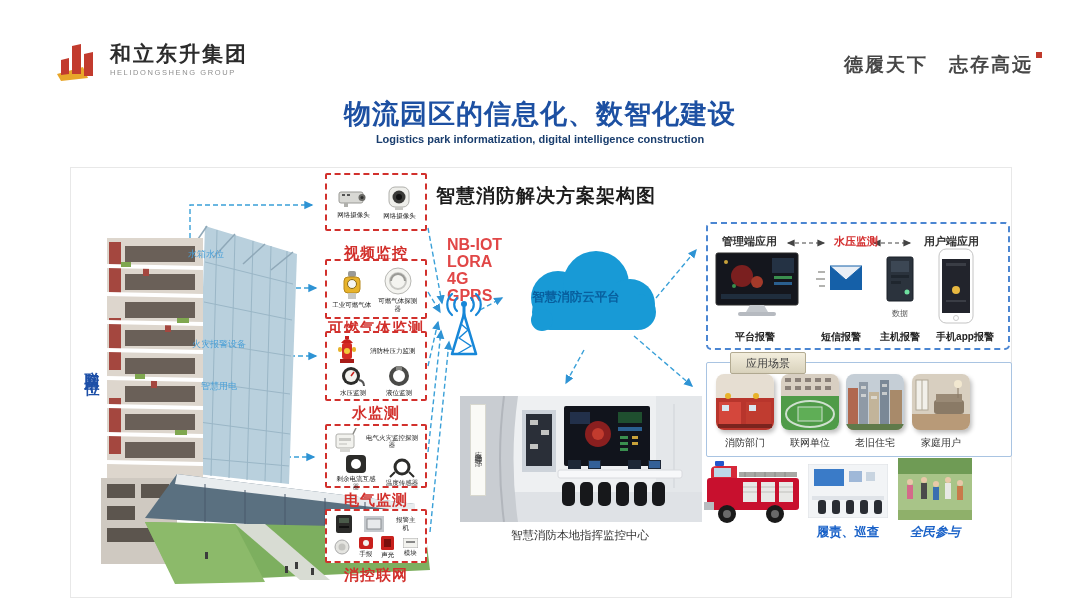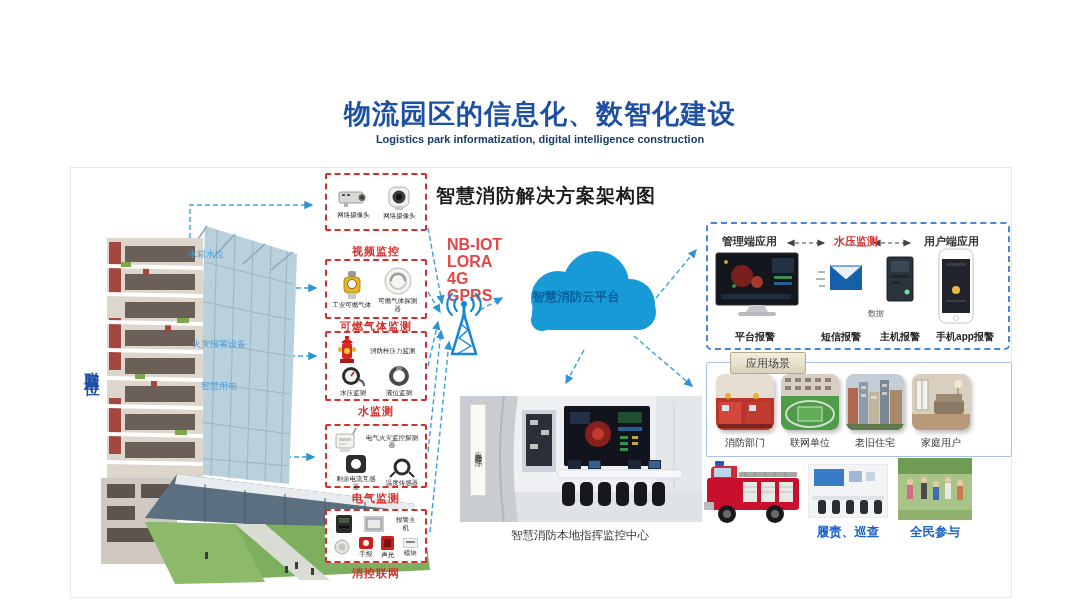--- a/index.html
+++ b/index.html
@@ -25,37 +25,37 @@
   .side-label{left:82px;top:360px;writing-mode:vertical-rl;text-orientation:upright;
               font-size:15px;font-weight:bold;color:#1d4fa7;letter-spacing:3px;}
   .bld-label{font-size:9px;color:#4aa0d8;white-space:nowrap;}
   .bl1{left:188px;top:248px;} .bl2{left:192px;top:338px;} .bl3{left:201px;top:366px;}
 
   
   .sbox{left:325px;width:102px;border:2px dashed #d2302c;background:#fff;border-radius:2px;
         box-sizing:border-box;display:flex;flex-wrap:wrap;align-items:center;justify-content:space-around;padding:2px 3px;}
   .sb1{top:173px;height:58px;} .sb2{top:259px;height:60px;} .sb3{top:331px;height:70px;}
   .sb4{top:424px;height:64px;} .sb5{top:509px;height:54px;}
-  .glabel{left:325px;width:102px;text-align:center;font-size:11px;font-weight:bold;color:#d2302c;letter-spacing:1px;font-family:Liberation Serif, serif;}
+  .glabel{left:325px;width:102px;text-align:center;font-size:15px;font-weight:bold;color:#d2302c;letter-spacing:1px;font-family:Liberation Serif, serif;}
   .gl1{top:244px;} .gl2{top:319px;} .gl3{top:404px;text-align:center;} .gl4{top:491px;} .gl5{top:566px;}
   .sitem{display:flex;flex-direction:column;align-items:center;gap:1px;}
   .slab{font-size:6.5px;color:#222;text-align:center;line-height:7.5px;max-width:44px;}
   .srow{display:flex;align-items:center;justify-content:space-around;width:100%;}
 
   
   .protocols{left:447px;top:236px;font-size:16px;font-weight:bold;color:#e14747;line-height:17px;}
   .cloud-label{left:506px;top:289px;width:140px;text-align:center;font-size:12.5px;font-weight:bold;color:#085f9e;}
 
   
   .apanel{left:706px;top:222px;width:304px;height:128px;border:2px dashed #4b86d2;border-radius:5px;box-sizing:border-box;}
   .ap-h{top:234px;font-size:11px;font-weight:600;color:#333;}
   .aph1{left:722px;} .aph2{left:834px;color:#d43030;} .aph3{left:924px;}
   .ap-cap{top:330px;text-align:center;font-size:10px;font-weight:bold;color:#222;}
   .apc1{left:712px;width:86px;} .apc2{left:804px;width:74px;} .apc3{left:876px;width:48px;} .apc4{left:924px;width:82px;}
-  .ap-sub{left:852px;top:308px;width:48px;text-align:center;font-size:8px;color:#555;}
+  .ap-sub{left:876px;top:308px;width:48px;text-align:center;font-size:8px;color:#555;}
 
   
   .scn-tab{left:730px;top:352px;width:74px;height:20px;line-height:20px;text-align:center;font-size:11px;color:#444;
            background:linear-gradient(#f3eedd,#d9d2bc);border:1px solid #b3ab92;border-radius:2px;z-index:5;}
   .scnbox{left:706px;top:362px;width:304px;height:93px;background:#fff;border:1px solid #a9c4e2;border-radius:2px;z-index:4;}
   .sphoto{top:374px;width:58px;height:56px;border-radius:8px;overflow:hidden;box-shadow:2px 3px 4px rgba(0,0,0,.25);z-index:6;}
   .sp1{left:716px;} .sp2{left:781px;} .sp3{left:846px;} .sp4{left:912px;}
   .scap{top:436px;text-align:center;font-size:10px;color:#333;z-index:6;}
   .sc1{left:711px;width:68px;} .sc2{left:776px;width:68px;} .sc3{left:841px;width:68px;} .sc4{left:907px;width:68px;}
 
@@ -99,20 +99,33 @@
       <path d="M656,298 L696,250" marker-end="url(#ab)"></path>
       <path d="M584,350 L566,383" marker-end="url(#ab)"></path>
       <path d="M634,336 L692,386" marker-end="url(#ab)"></path>
     </g>
     <g fill="none" stroke="#444" stroke-width="1.2" stroke-dasharray="4 3">
       <path d="M788,243 L824,243" marker-start="url(#ad)" marker-end="url(#ad)"></path>
       <path d="M874,243 L910,243" marker-start="url(#ad)" marker-end="url(#ad)"></path>
     </g>
   </svg>
 
+  <div class="abs logo">
+    <svg width="46" height="46" viewBox="0 0 46 46">
+      <polygon points="2,38 28,31 33,42 6,45" fill="#e8a62a"></polygon>
+      <polygon points="6,24 14,22 14,38 6,39" fill="#c23b2e"></polygon>
+      <polygon points="17,10 26,8 26,38 17,38" fill="#c23b2e"></polygon>
+      <polygon points="29,18 38,16 38,40 29,40" fill="#c23b2e"></polygon>
+    </svg>
+    <div>
+      <div class="logo-cn">和立东升集团</div>
+      <div class="logo-en">HELIDONGSHENG GROUP</div>
+    </div>
+  </div>
+  <div class="abs motto"><span>德履天下　志存高远</span><span class="seal"></span></div>
 
   <div class="abs subtitle">Logistics park informatization, digital intelligence construction</div>
   <div class="abs main-title">物流园区的信息化、数智化建设</div>
 
   <div class="abs frame"></div>
   <div class="abs diag-title" style="z-index:3;">智慧消防解决方案架构图</div>
 
   <svg class="abs" width="350" height="372" viewBox="0 0 350 372" style="left:85px;top:222px;z-index:2;">
     <polygon points="120,4 212,32 204,262 112,252" fill="#b9d0dd"></polygon>
     <g stroke="#9ab6c6" stroke-width="1">
@@ -550,21 +563,21 @@
         <rect x="23" y="25" width="6" height="16" fill="#4a4a4a"></rect>
        <circle cx="38" cy="26" r="3" fill="#e8c8a8"></circle>
         <rect x="35" y="29" width="6" height="13" fill="#3a6fb0"></rect>
        <circle cx="50" cy="22" r="3" fill="#e8c8a8"></circle>
         <rect x="47" y="25" width="6" height="16" fill="#e8e8e4"></rect>
        <circle cx="62" cy="25" r="3" fill="#e8c8a8"></circle>
         <rect x="59" y="28" width="6" height="14" fill="#c87a4a"></rect>
       </g>
     <rect y="52" width="74" height="10" fill="#8fb06a"></rect>
   </svg>
-  <div class="abs blue-label lbl-all" style="z-index:3;">全民参与</div>
+  <div class="abs blue-label lbl-all" style="z-index:3;font-style:italic;">全民参与</div>
 
   <svg class="abs" width="242" height="126" viewBox="0 0 242 126" style="left:460px;top:396px;z-index:3;">
     <rect width="242" height="126" fill="#eef0f2"></rect>
     <rect y="96" width="242" height="30" fill="#dfe2e6"></rect>
     <path d="M0,0 h58 q-9,63 0,126 h-58 Z" fill="#c9cdd2"></path>
     <path d="M44,0 q-8,63 0,126" fill="none" stroke="#b2b6bc" stroke-width="2"></path>
     <rect x="62" y="14" width="34" height="62" fill="#cdd3da"></rect>
       <rect x="66" y="18" width="26" height="52" fill="#2a2f38"></rect>
     <g fill="#e8e8e4" opacity=".8">
         <rect x="70" y="24" width="8" height="5"></rect>

